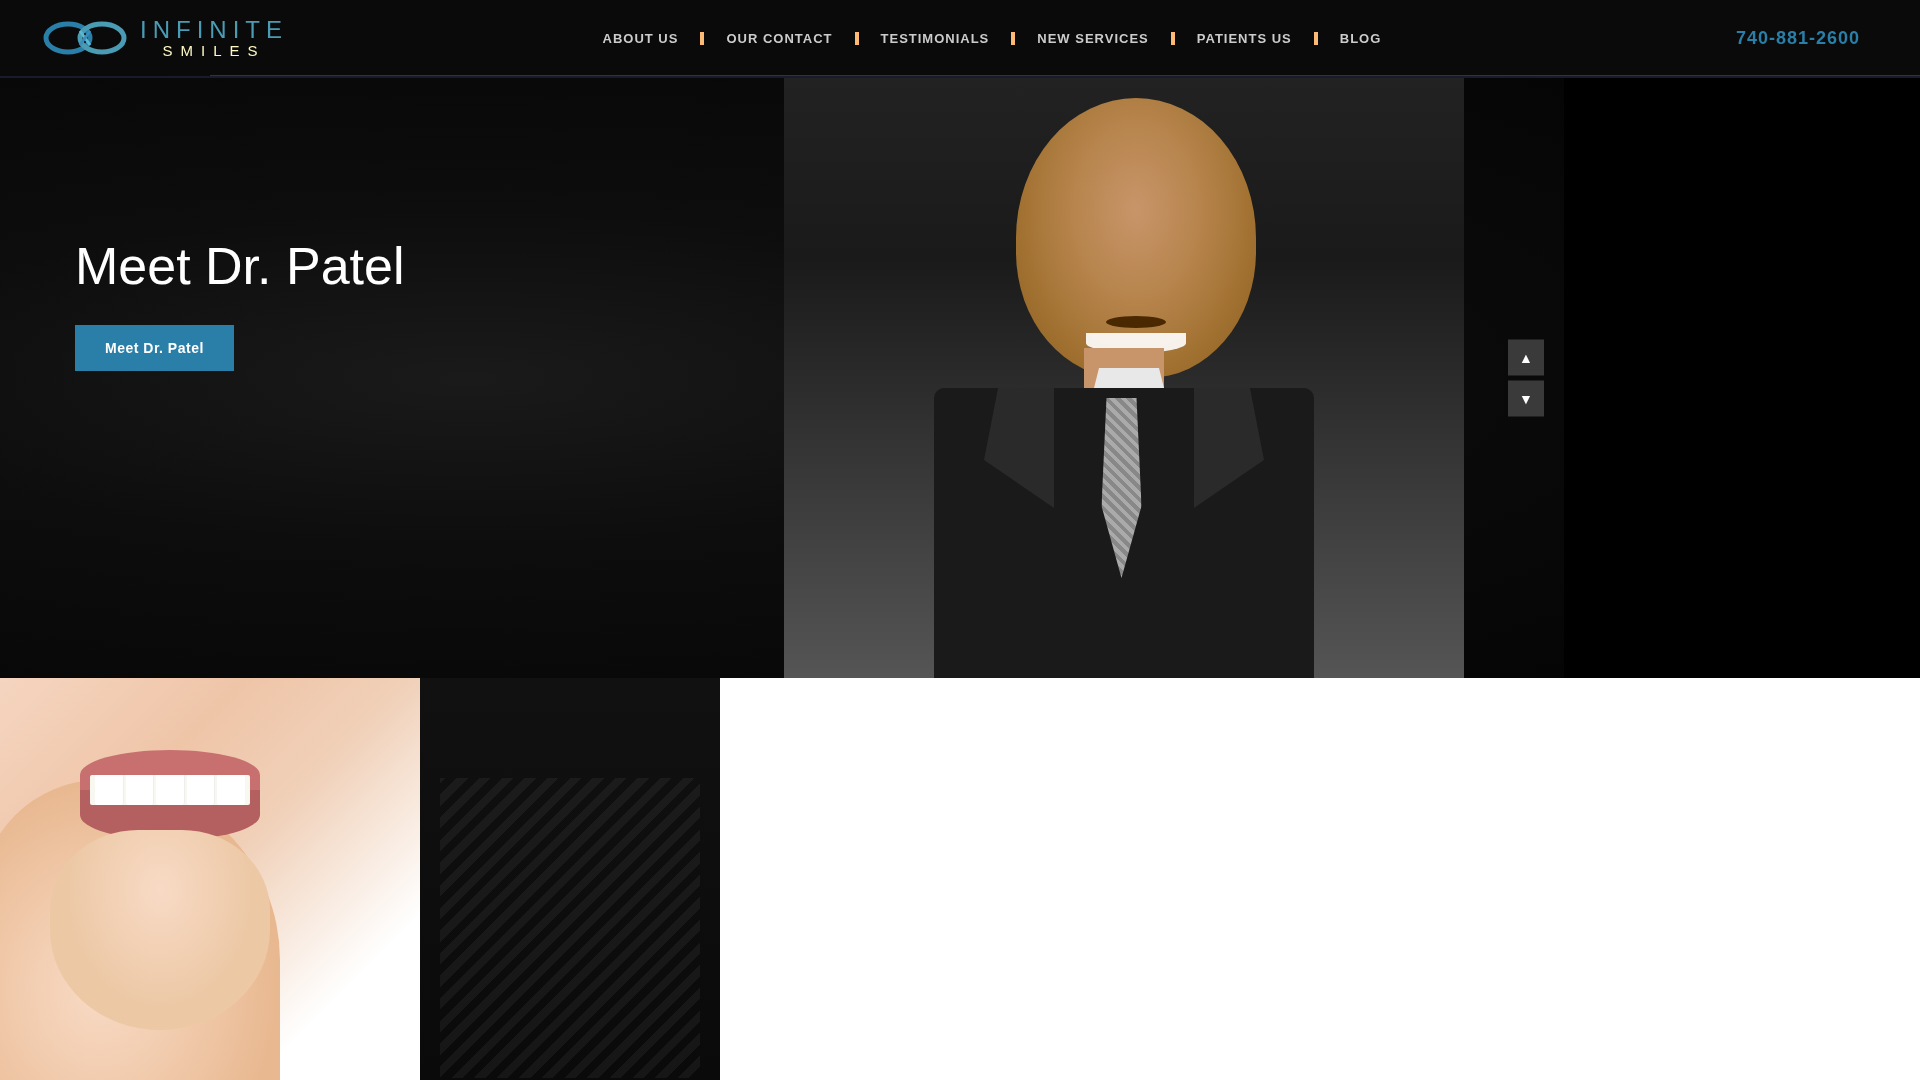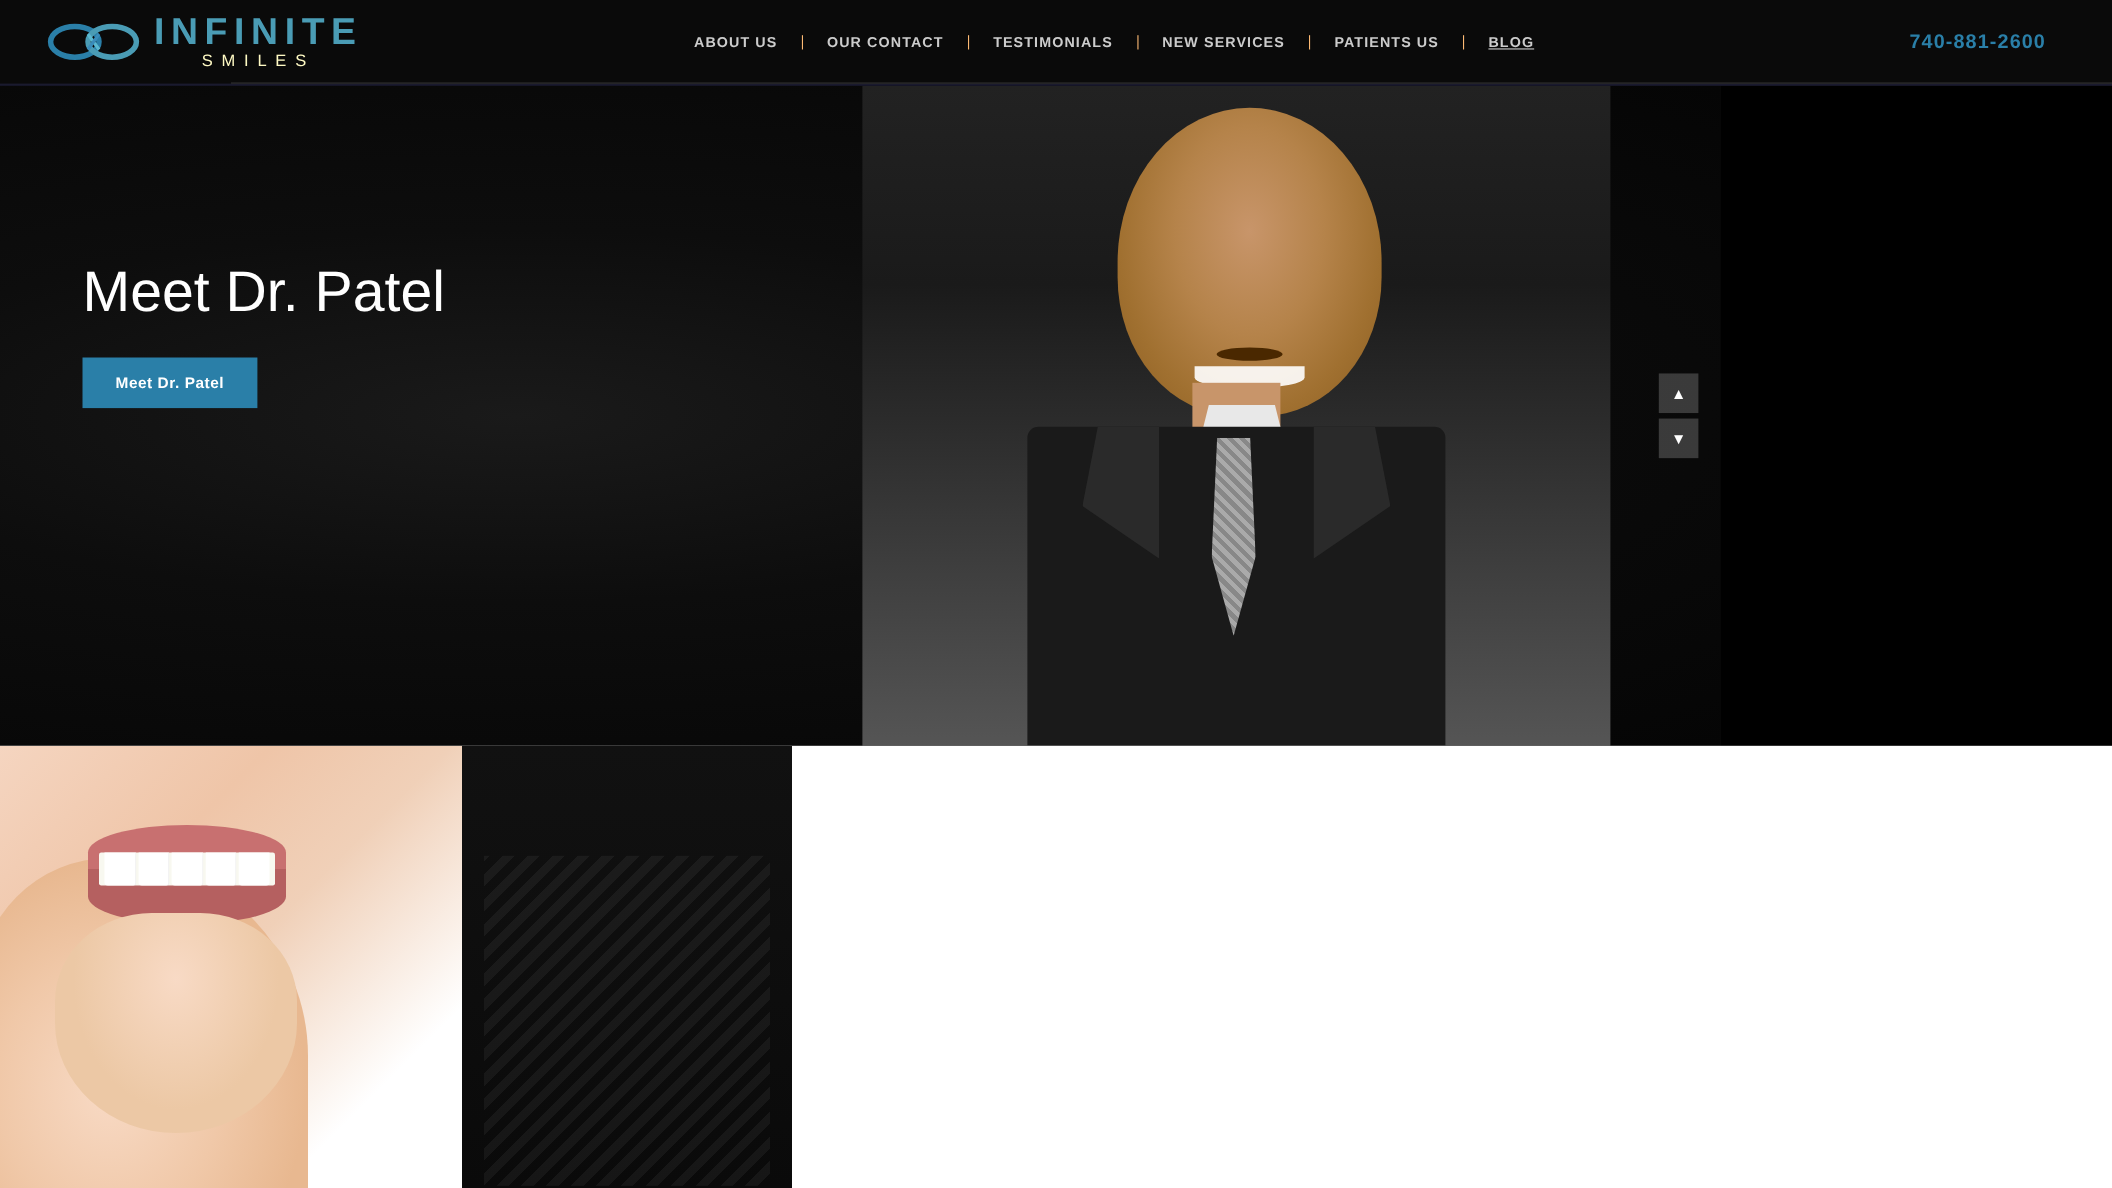--- a/index.html
+++ b/index.html
@@ -36,22 +36,22 @@
     }
 
     .logo-text {
       display: flex;
       flex-direction: column;
       line-height: 1.1;
     }
 
     .logo-text-infinite {
       color: #4a9cb5;
-      font-size: 34px;
-      font-weight: 700;
+      font-size: 24px;
+      font-weight: 400;
       letter-spacing: 6px;
       font-family: 'Arial', sans-serif;
     }
 
     .logo-text-smiles {
       color: #fef9c3;
       font-size: 15px;
       font-weight: 400;
       letter-spacing: 8px;
       text-align: center;
@@ -63,27 +63,26 @@
       gap: 0;
     }
 
     nav a {
       color: #cccccc;
       text-decoration: none;
       font-size: 13px;
       font-weight: 600;
       letter-spacing: 1px;
       padding: 0 22px;
-      border-right: 1px solid #fdba74;
+      border-right: 4px solid #fdba74;
       line-height: 1;
     }
 
     nav a:last-child {
       border-right: none;
-      text-decoration: underline;
     }
 
     .phone-number {
       color: #2a7fa8;
       font-size: 18px;
       font-weight: 700;
       letter-spacing: 1px;
       margin-left: 40px;
     }
 

